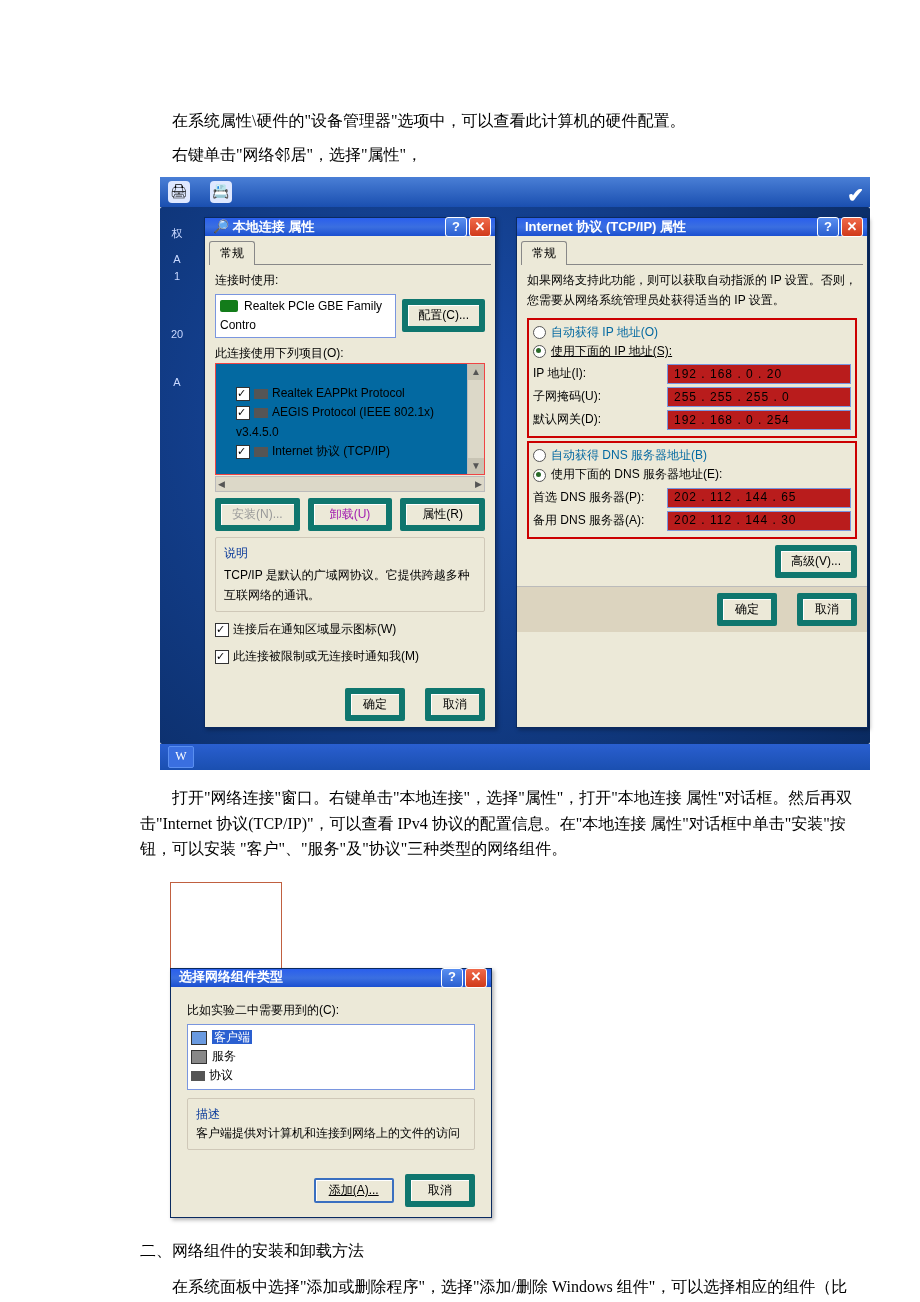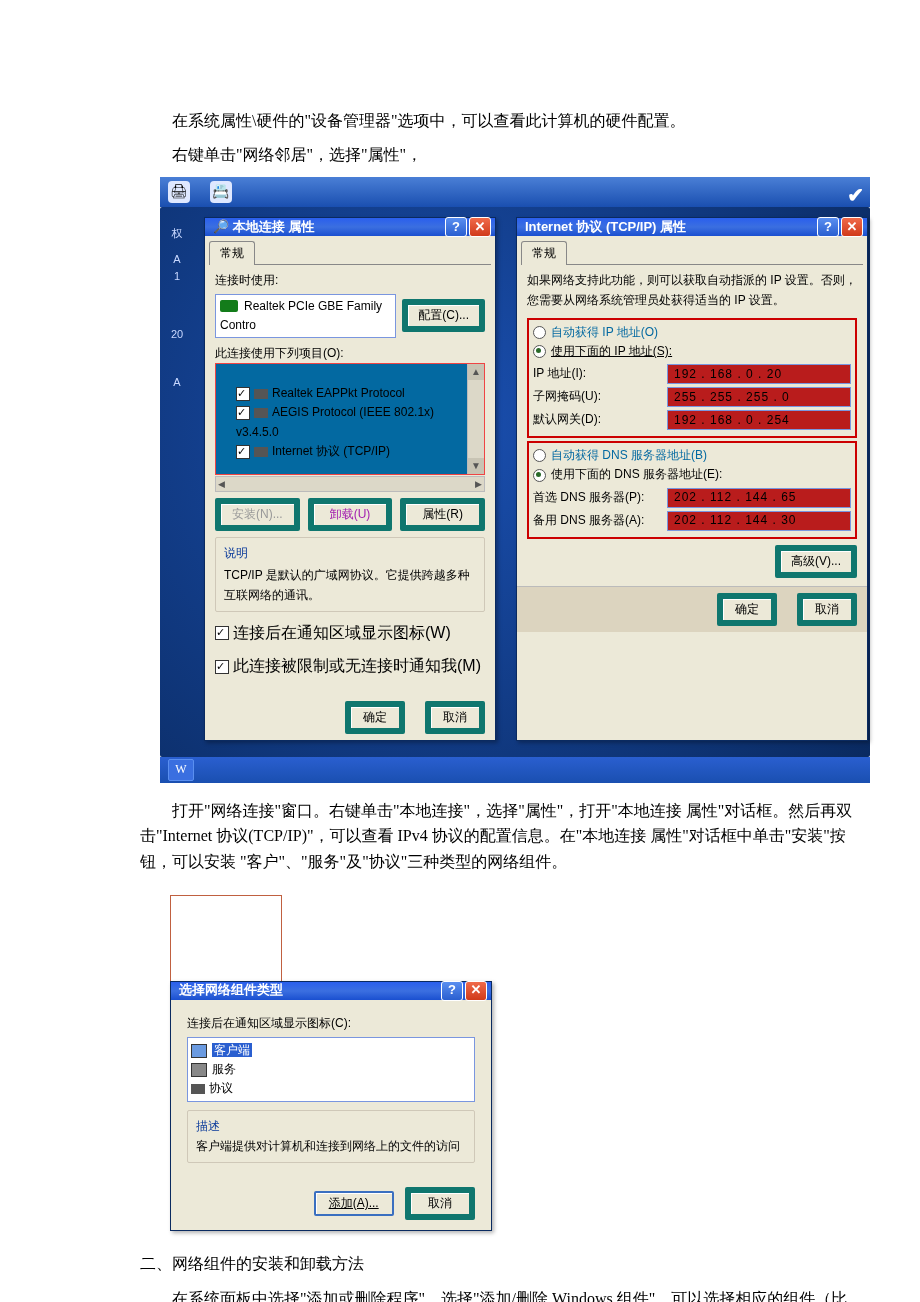--- a/index.html
+++ b/index.html
@@ -19,21 +19,21 @@
 .xpbtn{background:#ece9d8;border:6px solid #0f766e;border-radius:2px;padding:2px 10px;font-size:12px;font-family:Microsoft YaHei,Arial;box-shadow:inset 1px 1px 0 #fff}
 .listbox{background:#0369a1;border:1px solid #ef4444;padding:20px;height:70px;overflow:hidden;position:relative}
 .listbox .scrollbar{position:absolute;right:0;top:0;bottom:0;width:16px;background:#dcd8c8;border-left:1px solid #bbb}
 .listbox .arrow{height:16px;background:#c8c4b4;display:flex;align-items:center;justify-content:center;font-size:10px;color:#555}
 .chk{display:inline-block;width:12px;height:12px;border:1px solid #333;background:#fff;margin-right:4px;vertical-align:middle;position:relative}
 .chk::after{content:"✓";position:absolute;left:0;top:-3px;font-size:11px;color:#000}
 .protoicon{display:inline-block;width:14px;height:10px;background:#555;margin-right:4px;vertical-align:middle}
 .row3{display:flex;gap:8px;margin:6px 0}
 .fieldset{border:1px solid #cfc8b8;border-radius:2px;padding:6px 8px;margin:4px 0}
 .fieldset .legend{font-size:12px;color:#0a3a9a;margin-bottom:3px}
-.cbline{font-size:16px;margin:8px 0}
+.cbline{font-size:12px;margin:8px 0}
 .btnrow{display:flex;justify-content:flex-end;gap:20px;padding:6px 10px}
 .redbox{border:2px solid #c00;padding:3px 4px;margin:3px 0}
 .radio{display:inline-block;width:11px;height:11px;border:1px solid #555;border-radius:50%;margin-right:5px;vertical-align:middle;position:relative;background:#fff}
 .radio.sel::after{content:"";position:absolute;left:2px;top:2px;width:5px;height:5px;border-radius:50%;background:#2a6a2a}
 .disabled-text{color:#0369a1}
 .kv{display:flex;align-items:flex-start;margin:3px 0}
 .kv .k{width:140px;font-size:12px}
 .kv .v{flex:1}
 .ipbox{background:#b91c1c;border:1px solid #7a96df;height:18px;width:170px;display:flex;align-items:center;padding:0 6px;font-family:Tahoma,Arial;font-size:12px;letter-spacing:1px}
 .top-screens{display:flex;gap:20px;background:radial-gradient(circle at 40% 40%,#1a4fb0,#0a2a60);padding:10px 0 16px 10px;border-radius:2px}
@@ -199,21 +199,21 @@
 <div class="dlg3-wrap">
   <div class="img-placeholder"></div>
   <div class="dialog dlg3">
     <div class="xp-titlebar">
       <span>选择网络组件类型</span>
       <span class="spacer"></span>
       <span class="xp-titlebtn">?</span>
       <span class="xp-titlebtn close">✕</span>
     </div>
     <div class="pane" style="padding:14px 16px 10px">
-      <div class="label12">连接后在通知区域显示图标(C):</div>
+      <div class="label12">比如实验二中需要用到的(C):</div>
       <div style="background:#fff;border:1px solid #7a96df;padding:3px;margin:4px 0 8px">
         <div><span class="compicon"></span><span class="sel-item">客户端</span></div>
         <div><span class="compicon dk"></span><span>服务</span></div>
         <div><span class="protoicon"></span><span>协议</span></div>
       </div>
       <div class="fieldset">
         <div style="font-size:12px;color:#0a3a9a">描述</div>
         <div class="label12">客户端提供对计算机和连接到网络上的文件的访问</div>
       </div>
       <div style="height:20px"></div>

